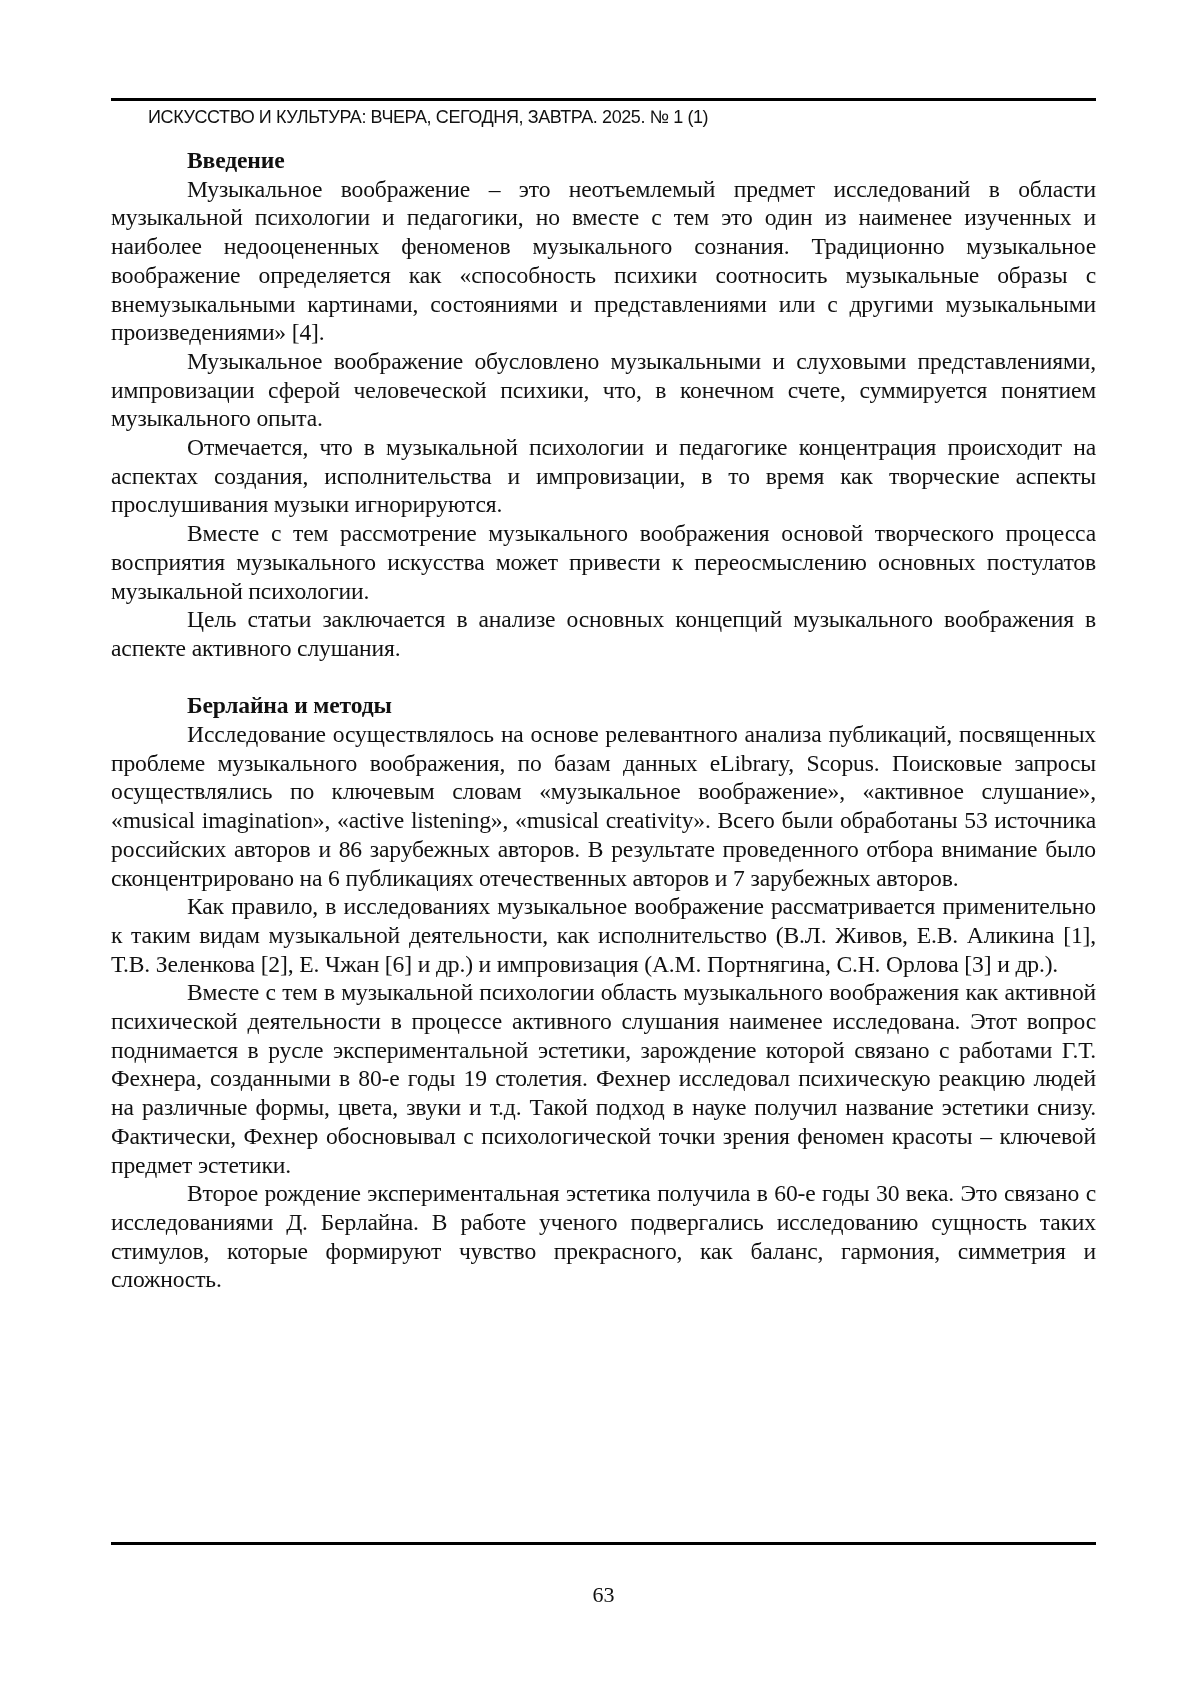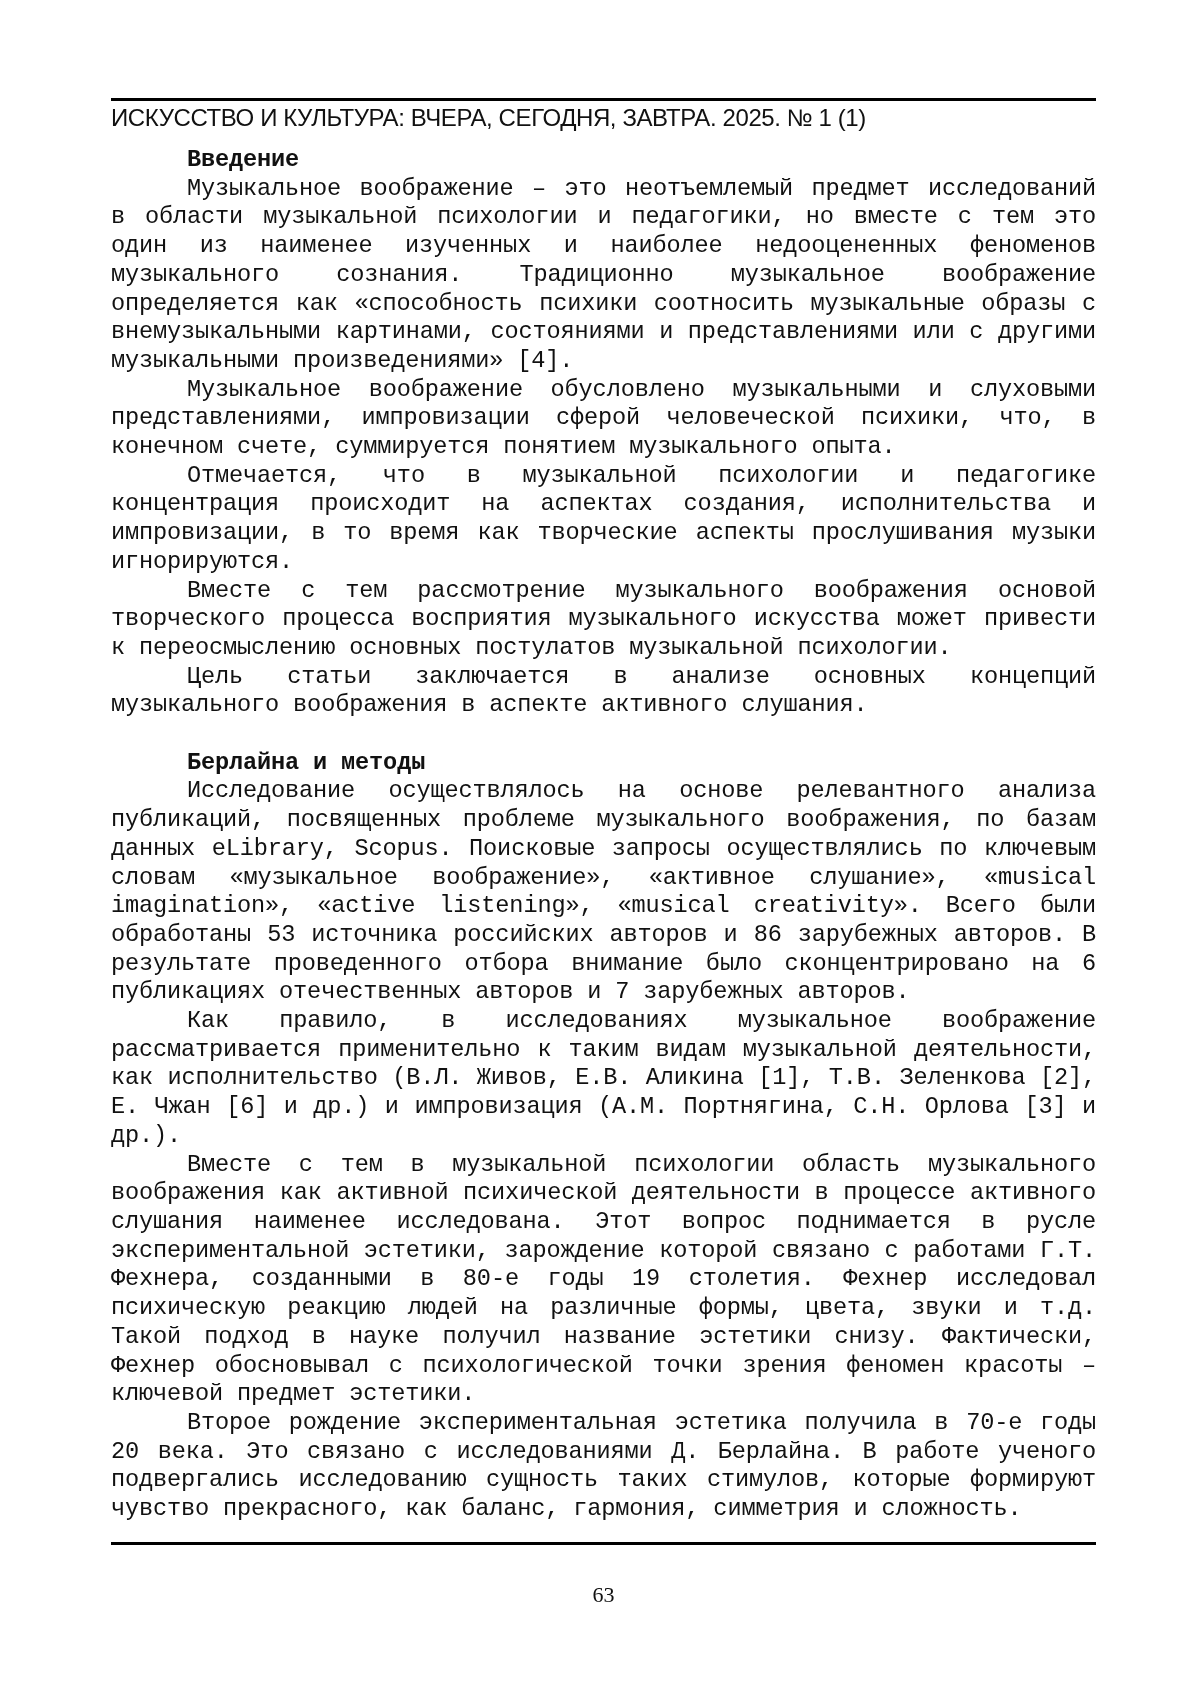--- a/index.html
+++ b/index.html
@@ -20,31 +20,32 @@
     top: 98px;
     width: 985px;
   }
   .rule-top {
     height: 3px;
     background: #000;
     width: 985px;
   }
   .running-head {
     font-family: "Liberation Sans", "DejaVu Sans", sans-serif;
-    font-size: 24px;
+    font-size: 18px;
     line-height: 27px;
     letter-spacing: -0.4px;
     margin-top: 3px;
     color: #111;
+    margin-left: 37px;
   }
   .running-head div {
     white-space: nowrap;
   }
   .body-text {
-    font-family: Liberation Mono, monospace;
+    font-family: Liberation Serif, serif;
     font-size: 23.6px;
     line-height: 28.7px;
     text-align: justify;
     letter-spacing: -0.15px;
   }
   .body-text p {
     margin: 0;
     text-indent: 76px;
   }
   .body-text h2 {
@@ -90,18 +91,18 @@
     <p>Отмечается, что в музыкальной психологии и педагогике концентрация происходит на аспектах создания, исполнительства и импровизации, в то время как творческие аспекты прослушивания музыки игнорируются.</p>
     <p>Вместе с тем рассмотрение музыкального воображения основой творческого процесса восприятия музыкального искусства может привести к переосмыслению основных постулатов музыкальной психологии.</p>
     <p>Цель статьи заключается в анализе основных концепций музыкального воображения в аспекте активного слушания.</p>
 
     <div class="gap"></div>
 
     <h2>Берлайна и методы</h2>
     <p>Исследование осуществлялось на основе релевантного анализа публикаций, посвященных проблеме музыкального воображения, по базам данных eLibrary, Scopus. Поисковые запросы осуществлялись по ключевым словам «музыкальное воображение», «активное слушание», «musical imagination», «active listening», «musical creativity». Всего были обработаны 53 источника российских авторов и 86 зарубежных авторов. В результате проведенного отбора внимание было сконцентрировано на 6 публикациях отечественных авторов и 7 зарубежных авторов.</p>
     <p>Как правило, в исследованиях музыкальное воображение рассматривается применительно к таким видам музыкальной деятельности, как исполнительство (В.Л. Живов, Е.В. Аликина [1], Т.В. Зеленкова [2], Е. Чжан [6] и др.) и импровизация (А.М. Портнягина, С.Н. Орлова [3] и др.).</p>
     <p>Вместе с тем в музыкальной психологии область музыкального воображения как активной психической деятельности в процессе активного слушания наименее исследована. Этот вопрос поднимается в русле экспериментальной эстетики, зарождение которой связано с работами Г.Т. Фехнера, созданными в 80-е годы 19 столетия. Фехнер исследовал психическую реакцию людей на различные формы, цвета, звуки и т.д. Такой подход в науке получил название эстетики снизу. Фактически, Фехнер обосновывал с психологической точки зрения феномен красоты – ключевой предмет эстетики.</p>
-    <p>Второе рождение экспериментальная эстетика получила в 70-е годы 20 века. Это связано с исследованиями Д. Берлайна. В работе ученого подвергались исследованию сущность таких стимулов, которые формируют чувство прекрасного, как баланс, гармония, симметрия и сложность.</p>
+    <p>Второе рождение экспериментальная эстетика получила в 60-е годы 30 века. Это связано с исследованиями Д. Берлайна. В работе ученого подвергались исследованию сущность таких стимулов, которые формируют чувство прекрасного, как баланс, гармония, симметрия и сложность.</p>
   </div>
 </div>
 
 <div class="rule-bottom"></div>
 <div class="page-number">63</div>
 
 </body></html>

